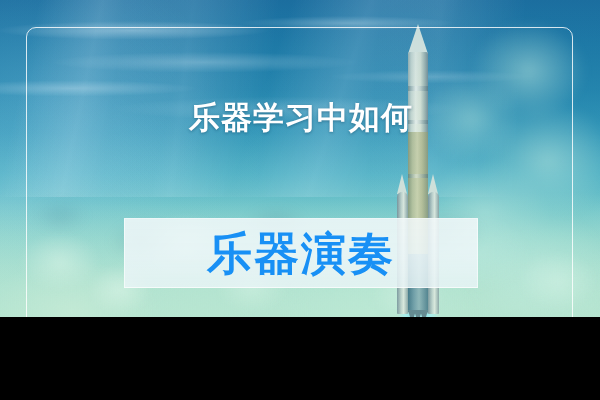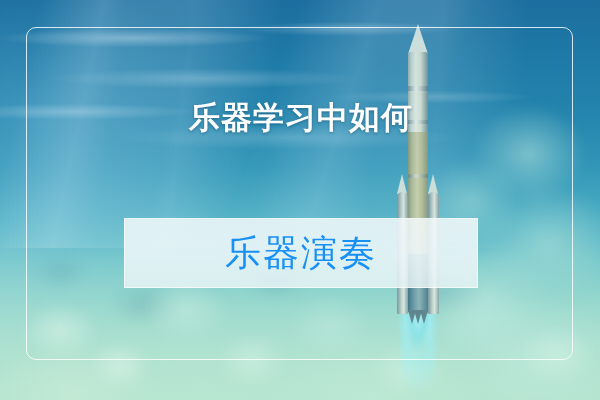--- a/index.html
+++ b/index.html
@@ -3,21 +3,21 @@
 <meta charset="utf-8">
 <style>
   html, body {
     margin: 0;
     padding: 0;
     background: #000;
   }
   #poster {
     position: relative;
     width: 600px;
-    height: 400px;
+    height: 317px;
     overflow: hidden;
     font-family: "Liberation Sans", "DejaVu Sans", sans-serif;
     background: #be185d;
   }
 
   
   .layer { position: absolute; inset: 0; }
 
   
   .sky {
@@ -248,22 +248,22 @@
       rgba(238,247,249,0.88) 50%,
       rgba(232,244,246,0.84) 100%);
     border: 1px solid rgba(255,255,255,0.55);
     box-sizing: border-box;
     display: flex;
     align-items: center;
     justify-content: center;
   }
   .band-text {
     color: #1890f5;
-    font-size: 36px;
-    font-weight: normal;
+    font-size: 45px;
+    font-weight: bold;
     letter-spacing: 2px;
     line-height: 1;
     white-space: nowrap;
   }
 </style>
 </head>
 <body>
 
 <div id="poster">
 

